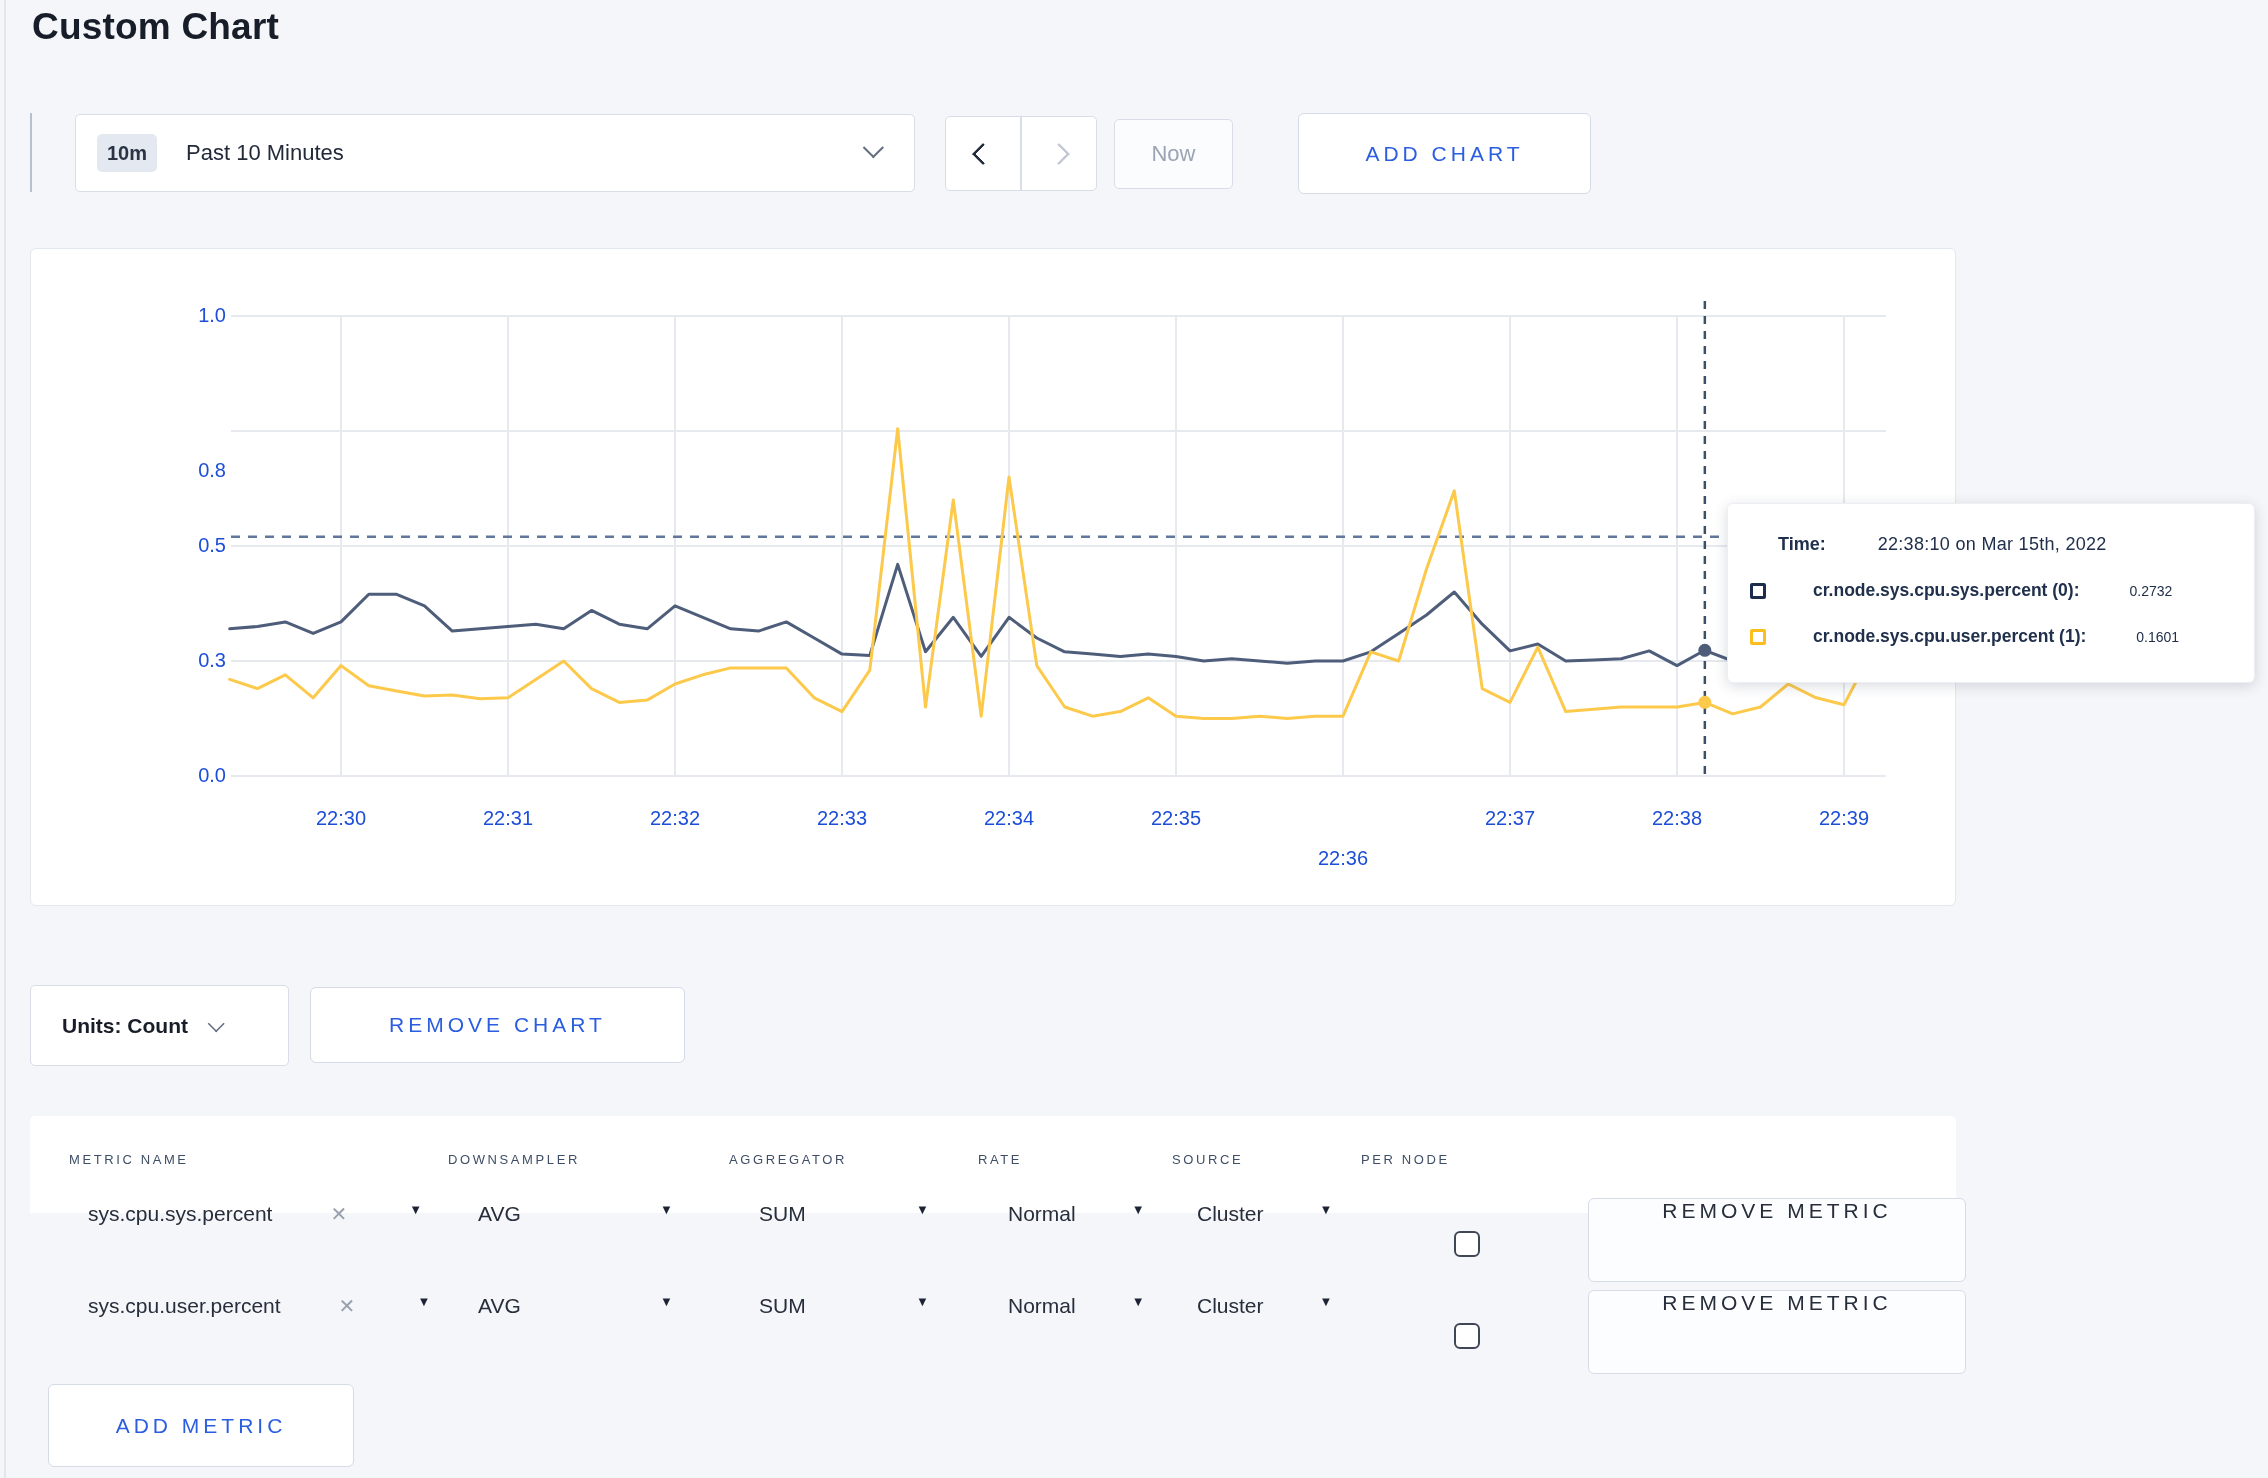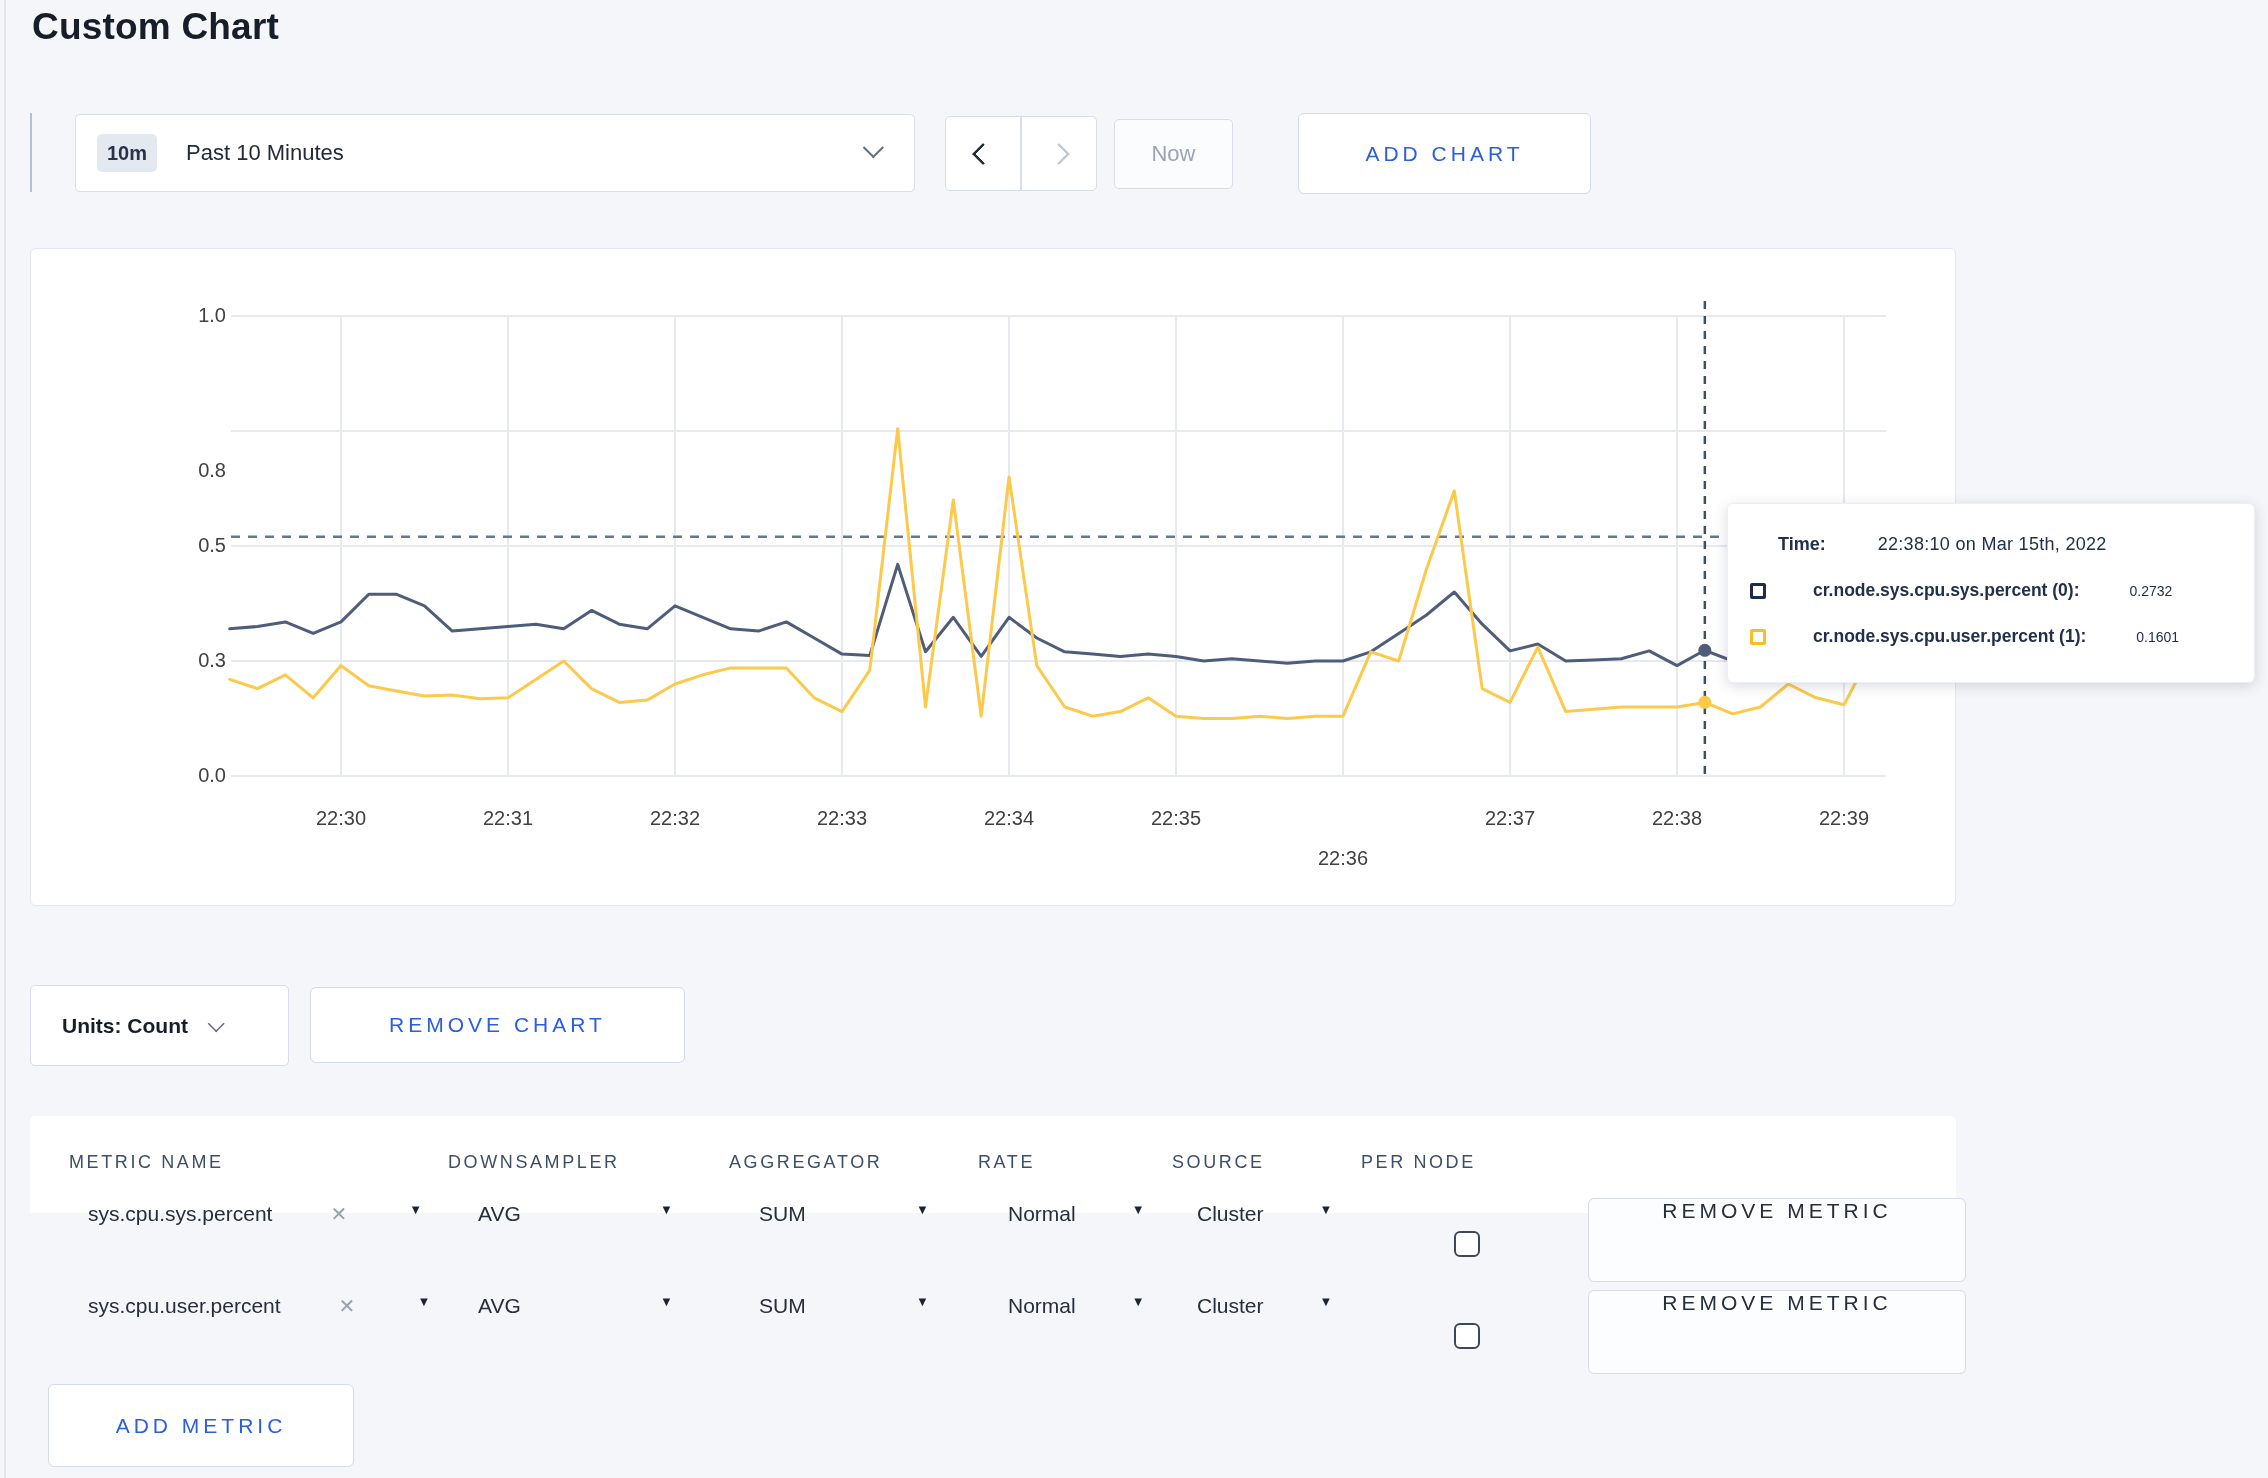--- a/index.html
+++ b/index.html
@@ -57,21 +57,21 @@
     text-align:center;
   }
   #add-chart-button { left:1298px; top:113px; width:293px; height:81px; }
 
   
   #chart-card {
     left:30px; top:248px; width:1926px; height:658px;
     background:#ffffff; border:1.5px solid #e3e7ee; border-radius:6px;
   }
   #chart-svg { position:absolute; left:0; top:0; }
-  .tick-label { position:absolute; font-size:20px; color:#404040; }
+  .tick-label { position:absolute; font-size:20px; color:#1d4ed8; }
   .y-tick { width:60px; text-align:right; }
   .x-tick { width:130px; text-align:center; }
 
   
   #chart-tooltip {
     left:1727px; top:503px; width:528px; height:180px;
     background:#ffffff; border:1px solid #eceef3; border-radius:6px;
     box-shadow:0 3px 14px rgba(44,56,82,0.18);
     padding:25px 0 0 22px; font-size:18px; color:#20304c;
   }
@@ -87,21 +87,21 @@
   #units-label { margin-left:31px; font-size:21px; font-weight:bold; color:#171d29; }
   #units-caret { margin-left:19px; transform:rotate(45deg) scale(0.8) translateY(-3px); }
   #remove-chart-button { left:310px; top:987px; width:375px; height:76px; }
 
   
   #table-header-band {
     left:30px; top:1116px; width:1926px; height:97px; background:#ffffff;
     border-radius:5px 5px 0 0;
   }
   .col-header {
-    position:absolute; top:36px; font-size:18px; font-weight:500; letter-spacing:2.6px;
+    position:absolute; top:36px; font-size:13px; font-weight:500; letter-spacing:2.6px;
     color:#3e4e66;
   }
   .metric-row { left:30px; width:1926px; height:84px; }
   .cell { position:absolute; top:0; height:84px; display:flex; align-items:flex-start; font-size:21px; color:#272e3b;gap:42px; }
   .close-x { color:#97a1ae; font-size:20px; margin-left:16px; cursor:pointer; }
   .caret-glyph { font-size:13px; color:#1c2433; cursor:pointer; }
   .cell .caret-inline { margin-left:14px; }
   .checkbox {
     position:absolute; left:1424px; width:26px; height:26px;
     border:2.5px solid #3f4757; border-radius:6px; background:#ffffff; cursor:pointer;

